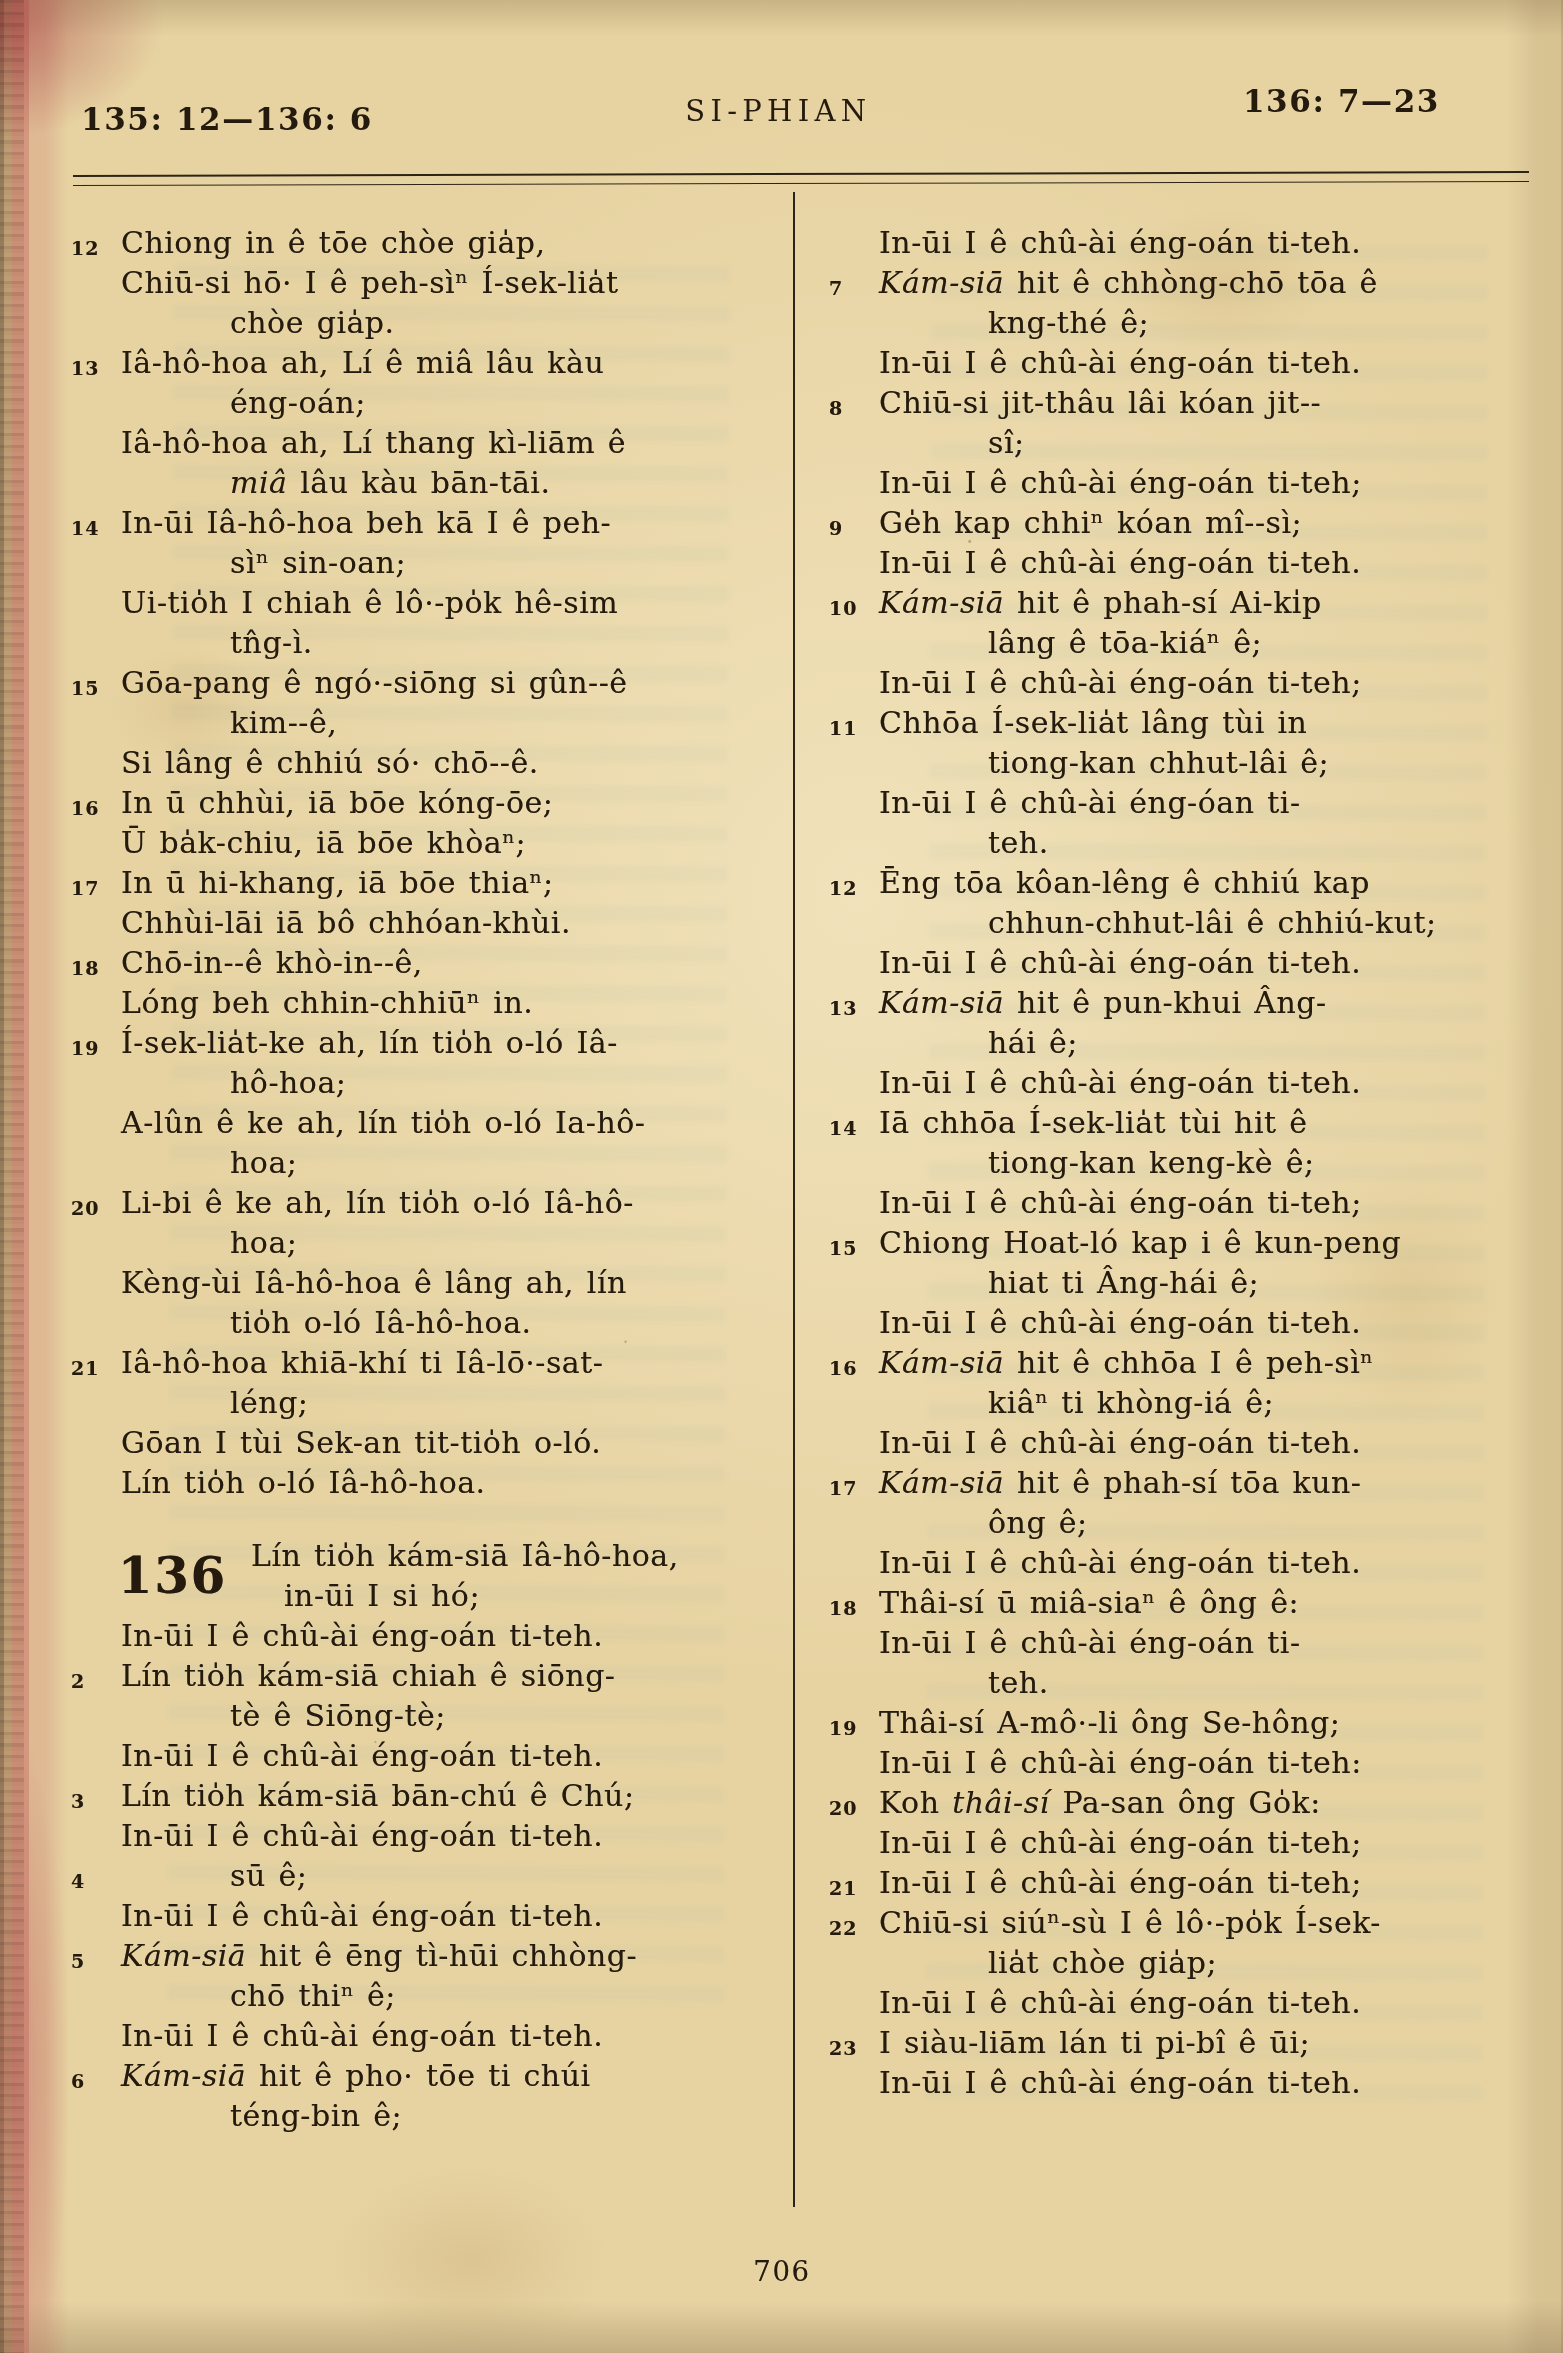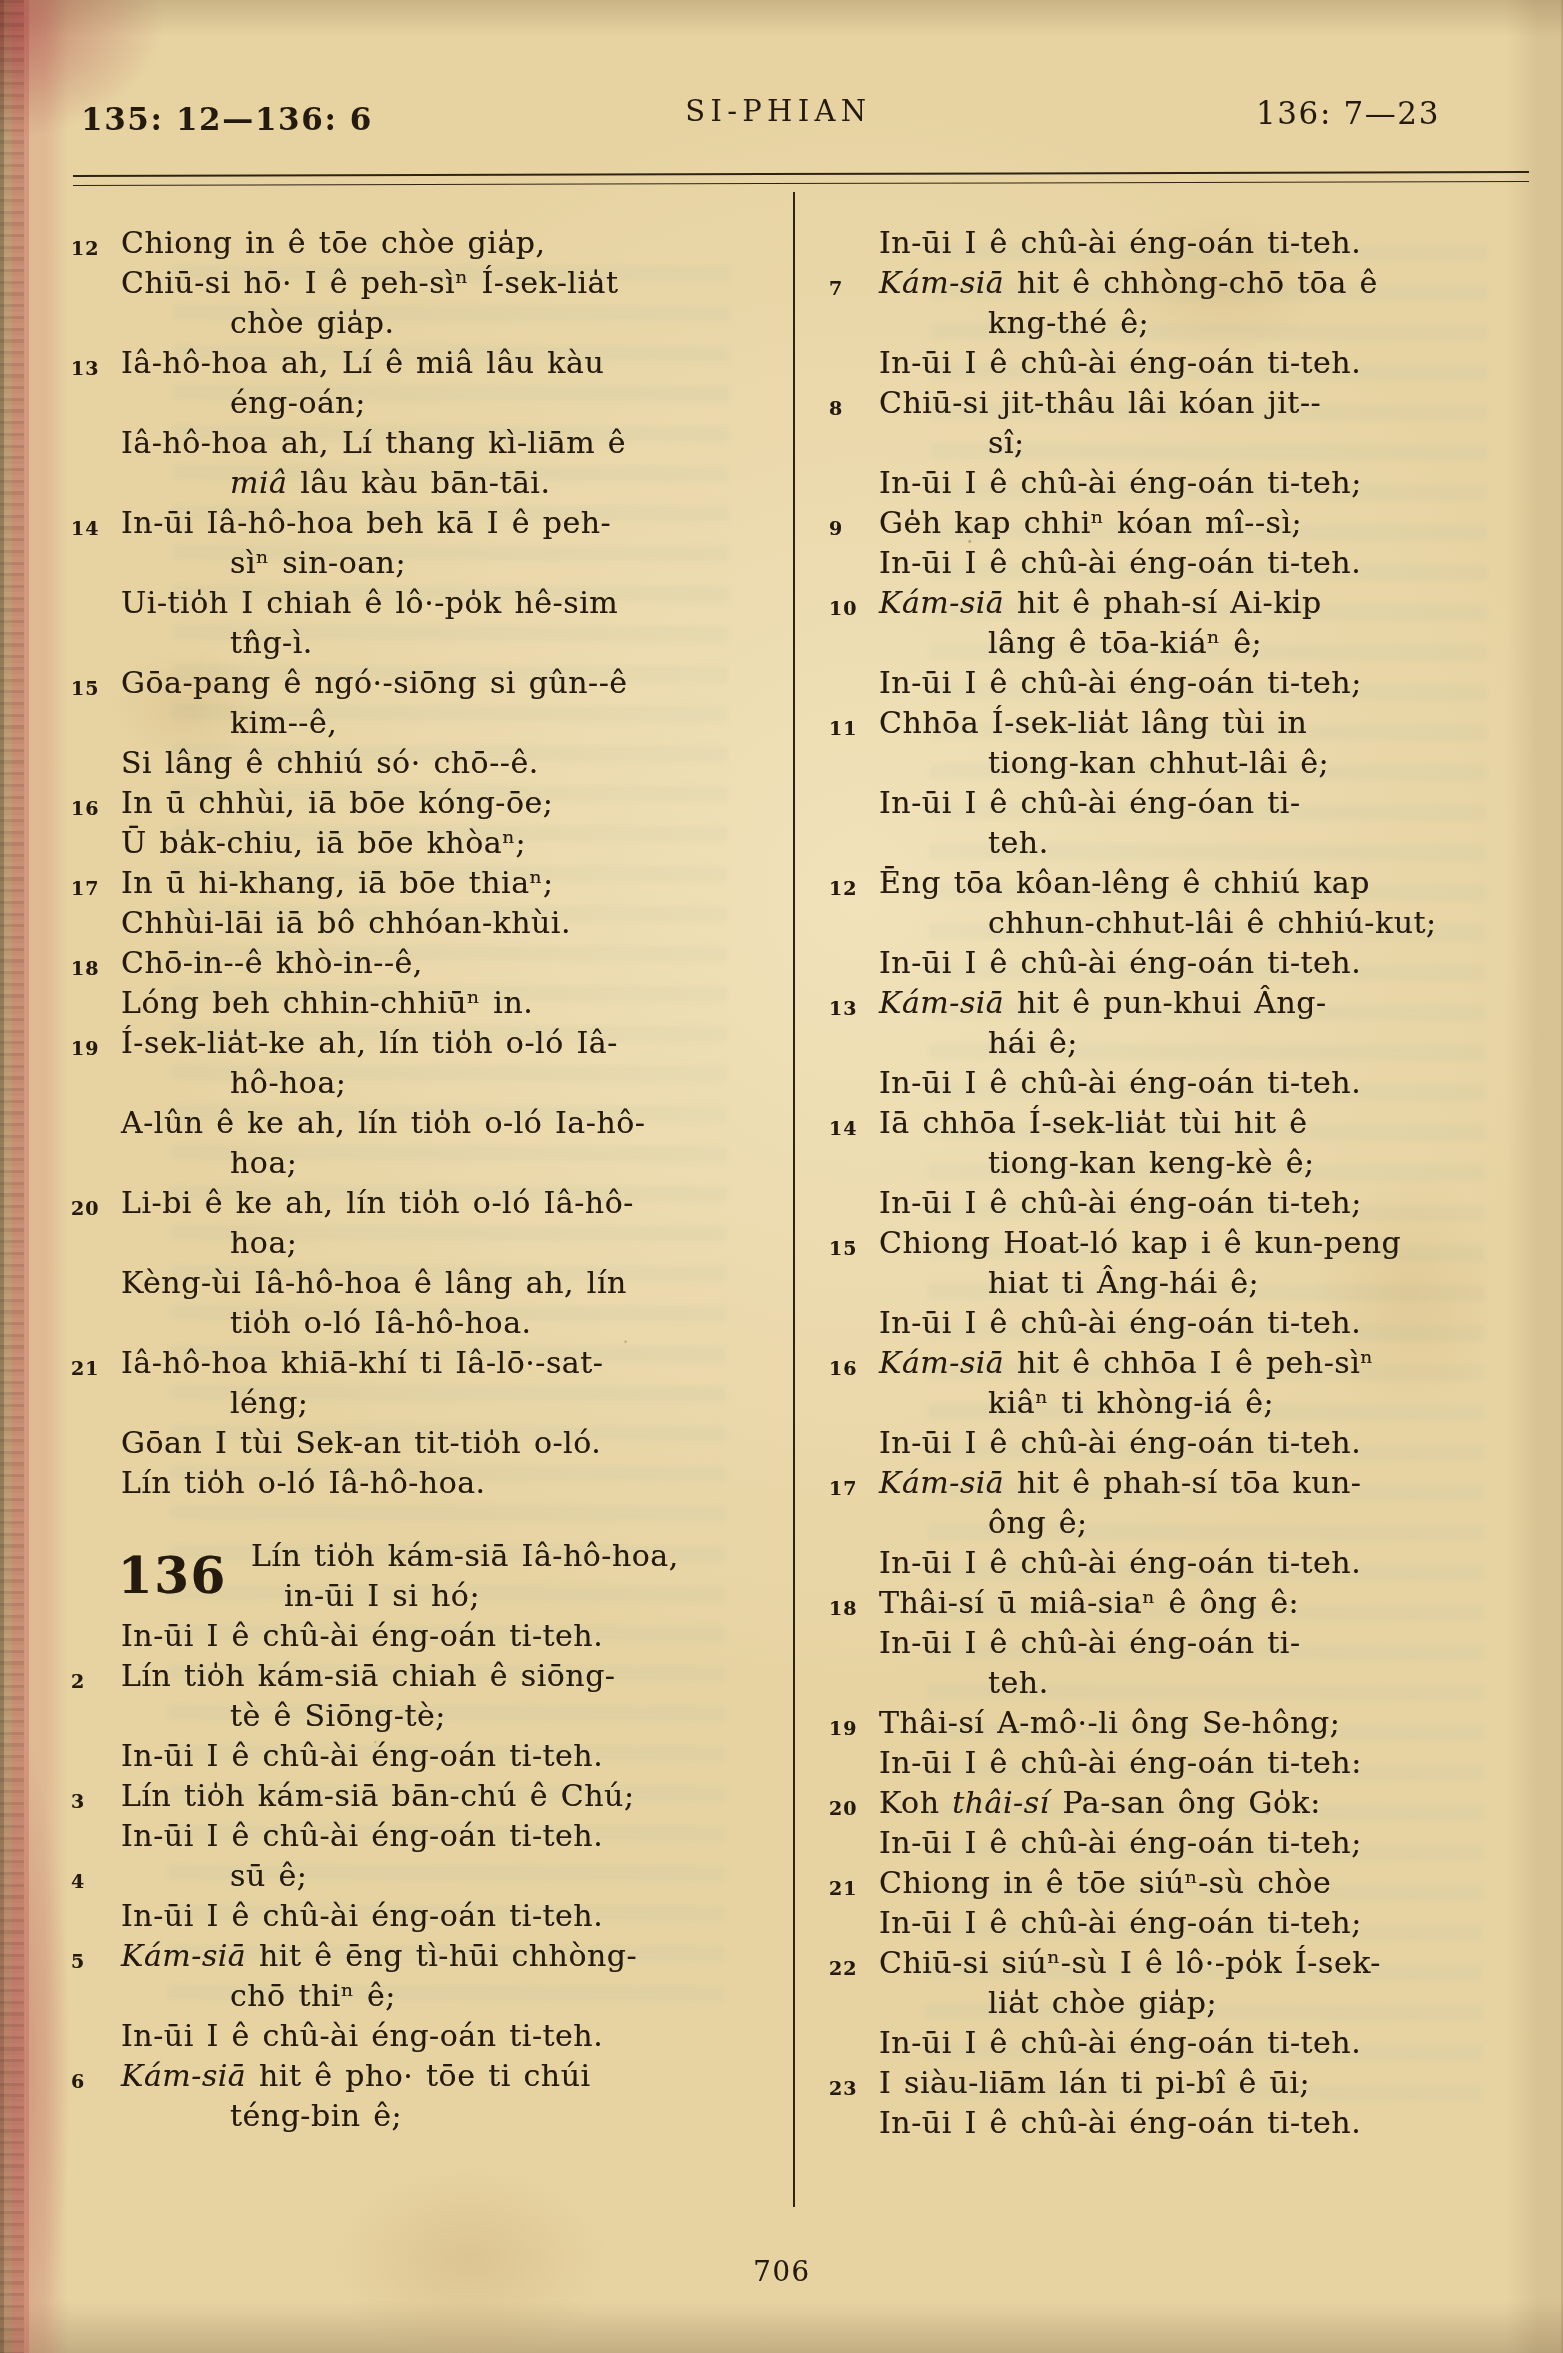--- a/index.html
+++ b/index.html
@@ -39,21 +39,21 @@
     mix-blend-mode:multiply;opacity:.6;
   }
   .ghost{
     position:absolute;pointer-events:none;opacity:.10;filter:blur(2.7px);
     background:repeating-linear-gradient(180deg, rgba(116,160,146,.55) 0 16px, transparent 16px 40px);
     transform:rotate(.2deg);
   }
   .hdr{position:absolute;white-space:nowrap;}
   .hdr-left{left:81px;top:101px;font-size:31px;font-weight:bold;letter-spacing:1.6px;}
   .hdr-center{left:50%;transform:translateX(-52%);top:94px;font-size:29px;letter-spacing:5.3px;}
-  .hdr-right{right:124px;top:83px;font-size:31px;font-weight:normal;letter-spacing:1.6px;margin-top:12px;}
+  .hdr-right{right:124px;top:83px;font-size:31px;font-weight:bold;letter-spacing:1.6px;}
   .rule{
     position:absolute;left:73px;right:35px;top:173px;height:8px;
     border-top:2.7px solid #2e2415;border-bottom:1.6px solid #2e2415;
     transform:rotate(-0.15deg);
   }
   .divider{position:absolute;left:793px;top:192px;width:2.1px;height:2015px;background:#2e2415;}
   .col{position:absolute;top:223px;width:663px;font-size:30px;line-height:40px;letter-spacing:0.5px;word-spacing:2.7px;
        text-shadow:0 0 0.5px rgba(36,26,14,.45);}
   .col0{left:121px;}
   .col1{left:879px;}
@@ -266,21 +266,20 @@
         <div class="line"><span>Thâi-sí A-mô·-li ông Se-hông;</span></div>
         <div class="line"><span>In-ūi I ê chû-ài éng-oán ti-teh:</span></div>
       </div>
       <div class="verse">
         <span class="vnum">20</span>
         <div class="line"><span>Koh </span><span class="it">thâi-sí</span><span> Pa-san ông Go̍k:</span></div>
         <div class="line"><span>In-ūi I ê chû-ài éng-oán ti-teh;</span></div>
       </div>
       <div class="verse">
         <span class="vnum">21</span>
-        <div class="line"><span>Chiong in ê tōe siúⁿ-sù chòe</span></div>
         <div class="line"><span>In-ūi I ê chû-ài éng-oán ti-teh;</span></div>
       </div>
       <div class="verse">
         <span class="vnum">22</span>
         <div class="line"><span>Chiū-si siúⁿ-sù I ê lô·-po̍k Í-sek-</span></div>
         <div class="line ind"><span>lia̍t chòe gia̍p;</span></div>
         <div class="line"><span>In-ūi I ê chû-ài éng-oán ti-teh.</span></div>
       </div>
       <div class="verse">
         <span class="vnum">23</span>

